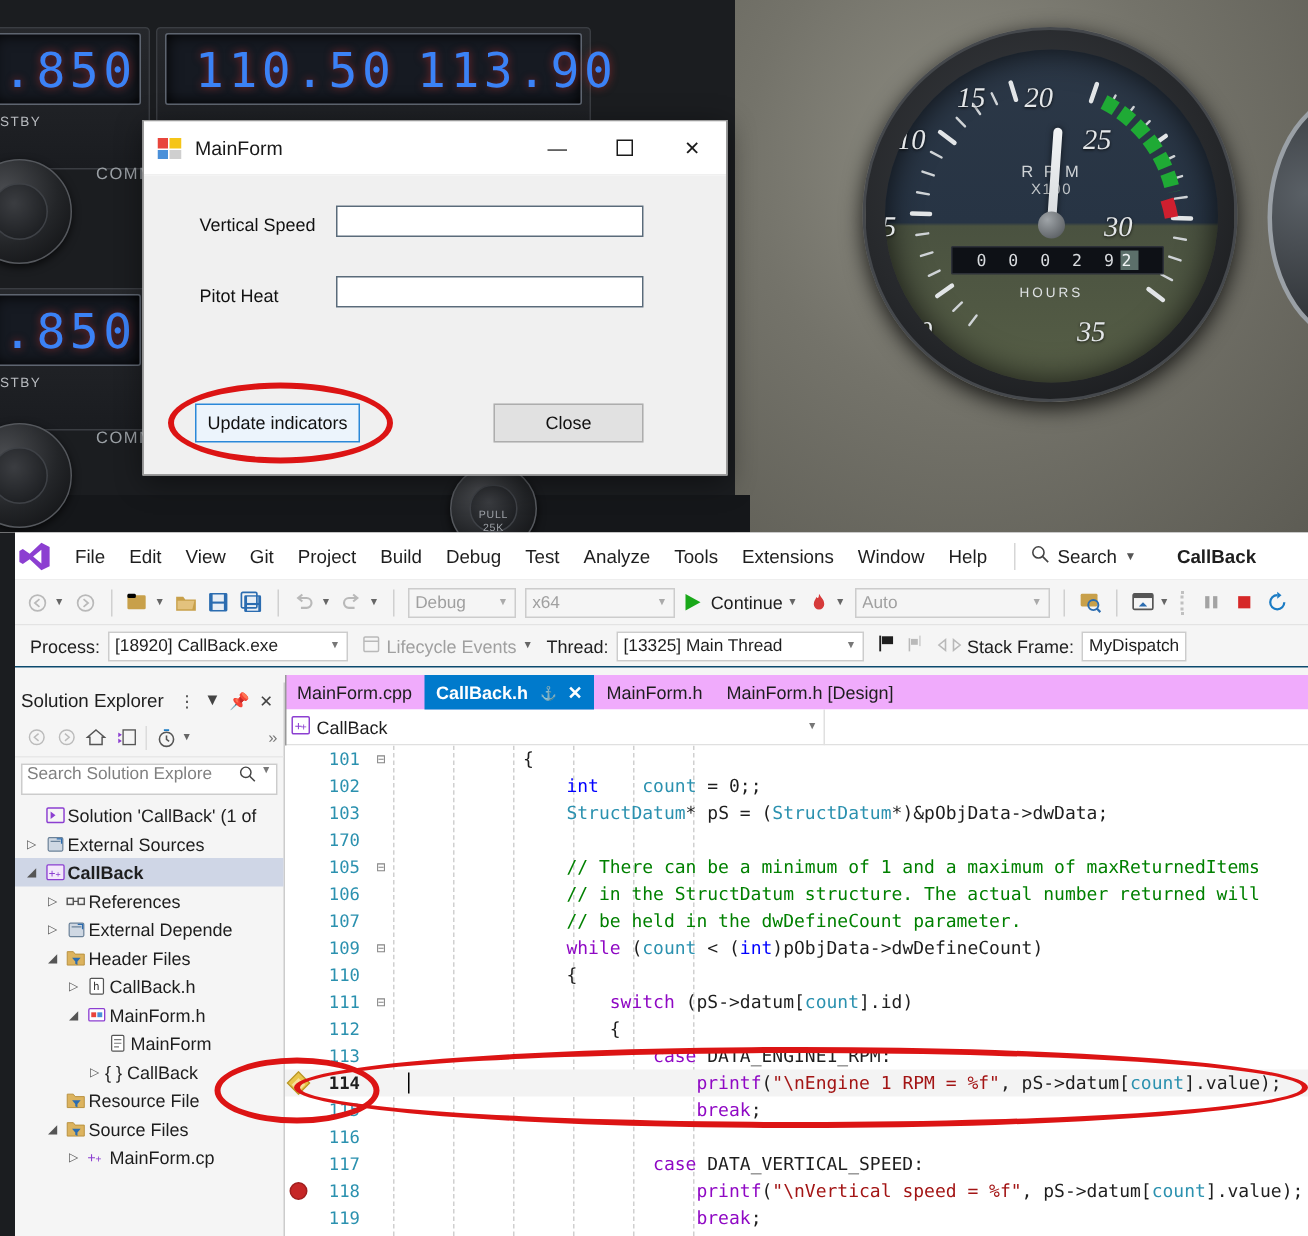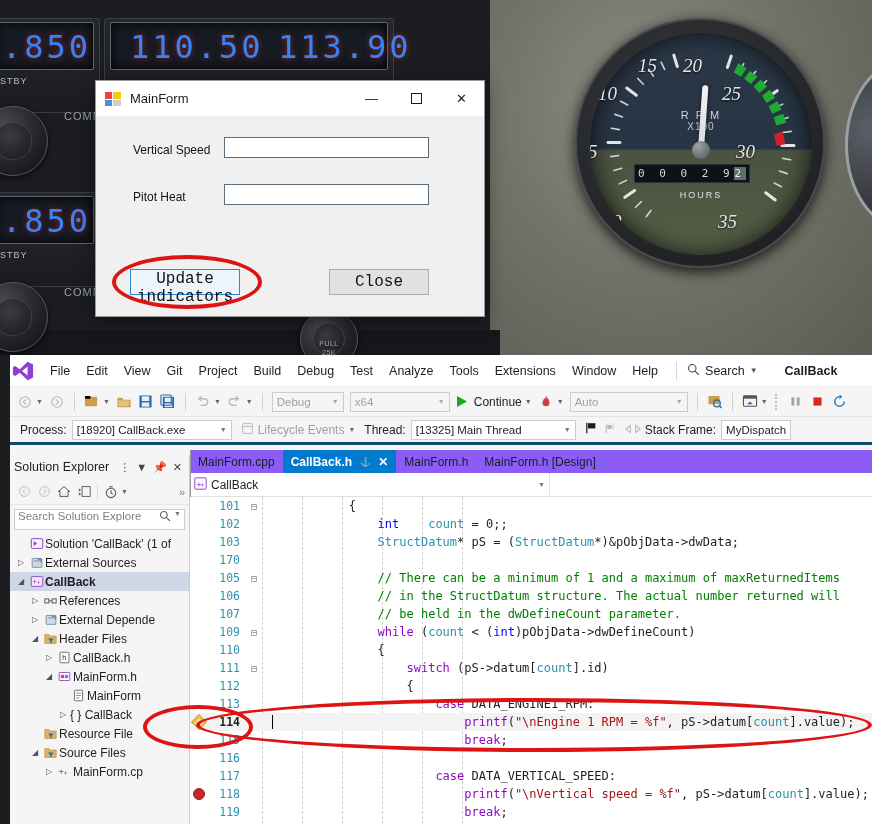--- a/index.html
+++ b/index.html
@@ -107,21 +107,21 @@
     text-align: center; color: #cfd3d6; font-size: 11px;
     letter-spacing: 2px; font-family: "Liberation Sans", sans-serif;
   }
   #rpm-sublabel {
     position: absolute; left: 0; right: 0; top: 88px;
     text-align: center; color: #c2c6c9; font-size: 10px; letter-spacing: 1px;
   }
   #hour-meter {
     position: absolute; left: 44px; top: 131px;
     background: #0e1116; border: 1px solid #2d3138;
-    padding: 2px 3px; border-radius: 1px;
+    padding: 2px 16px; border-radius: 1px;
     color: #d8dbde; font-family: "DejaVu Sans Mono", monospace;
     font-size: 11px; letter-spacing: 4px; text-align: right;
   }
   #hour-meter .hl { background: #5c6f6a; color: #eef1f2; padding: 0 1px; }
   #hours-text {
     position: absolute; left: 0; right: 0; top: 157px; text-align: center;
     color: #dfe2e4; font-size: 9px; letter-spacing: 2px;
   }
 
   
@@ -149,21 +149,21 @@
     position: absolute; font-size: 12px; color: #111;
   }
   .mf-input {
     position: absolute; height: 21px;
     background: #fff; border: 1px solid #5a6b7a;
     font-size: 12px; padding: 0 3px;
     font-family: "Liberation Sans", sans-serif;
   }
   .mf-button {
     position: absolute; height: 26px;
-    font-size: 16px; font-family: Liberation Mono, monospace;
+    font-size: 12px; font-family: Liberation Sans, sans-serif;
     background: #e1e1e1; border: 1px solid #adadad;
     color: #111; cursor: pointer;
   }
   #btn-update {
     background: #ecf4fc; border: 1px solid #2b88d8;
   }
   
   .annot-ellipse {
     position: absolute; border: 4px solid #dc1414;
     border-radius: 50%; pointer-events: none;
@@ -202,21 +202,21 @@
     border: 1px solid #ffffff;
   }
   #vs-toolbar {
     height: 30px; background: #f5f5f5;
     display: flex; align-items: center;
     border-bottom: 1px solid #e3e3e3;
   }
   #vs-debugbar {
     height: 28px; background: #f5f5f5;
     display: flex; align-items: center;
-    border-bottom: 3px solid #0c4a6e;
+    border-bottom: 1px solid #0c4a6e;
     font-size: 12px; color: #1e1e1e;
   }
   .tb-sep { width: 1px; height: 18px; background: #d0d0d0; margin: 0 6px; }
   .tb-icon {
     width: 22px; height: 22px; display: flex;
     align-items: center; justify-content: center; cursor: pointer;
   }
   .tb-caret { font-size: 7px; color: #666; margin: 0 3px 0 0; cursor: pointer; }
   .tb-combo {
     height: 20px; border: 1px solid #cccccc; background: #f5f5f5;
@@ -269,21 +269,21 @@
   .tw { width: 14px; text-align: center; font-size: 8px; color: #555; flex: none; }
   .ticon { width: 17px; flex: none; display: flex; align-items: center; justify-content: center; }
   .tlab { overflow: hidden; }
   .tnode.bold .tlab { font-weight: bold; }
 
   
   #editor {
     position: absolute; left: 190px; top: 95px;
     width: 682px; height: 374px; background: #ffffff;
   }
-  #ed-tabs { height: 23px; display: flex; background: #8b5cf6; }
+  #ed-tabs { height: 23px; display: flex; background: #f0abfc; }
   .ed-tab {
     height: 23px; display: flex; align-items: center;
     padding: 0 8px; font-size: 12px; color: #1e1e1e;
     cursor: pointer; white-space: nowrap;
   }
   .ed-tab.active {
     background: #007acc; color: #ffffff; font-weight: bold;
   }
   .ed-tab .pin { margin-left: 8px; font-size: 10px; }
   .ed-tab .cls { margin-left: 7px; font-size: 12px; }
@@ -602,21 +602,21 @@
           </svg>
       </div>
       <div style="font-size:12px;color:#1e1e1e;padding:0 3px;white-space:nowrap;">Continue</div>
       <div class="tb-caret">▼</div>
       <div class="tb-icon">
         <svg width="14" height="15" viewBox="0 0 16 16">
             <path d="M8 1.5 C10 5 12 6 12 9.5 A4 4 0 0 1 4 9.5 C4 7 5.5 6 6 4 C7 5.5 8 5 8 1.5 Z" fill="#d63b3b"></path>
           </svg>
       </div>
       <div class="tb-caret">▼</div>
-      <div class="tb-combo" style="width:118px;">
+      <div class="tb-combo" style="width:130px;">
         <span class="cv">Auto</span>
         <span class="cc">▼</span>
       </div>
       <div class="tb-sep"></div>
       <div class="tb-icon">
         <svg width="16" height="15" viewBox="0 0 16 16">
             <rect x="1" y="2" width="12" height="9" rx="1" fill="#c8a04a"></rect>
             <circle cx="10" cy="10" r="3.6" fill="none" stroke="#2b6cb0" stroke-width="1.4"></circle>
             <line x1="12.5" y1="12.5" x2="15" y2="15" stroke="#2b6cb0" stroke-width="1.6"></line>
           </svg>

